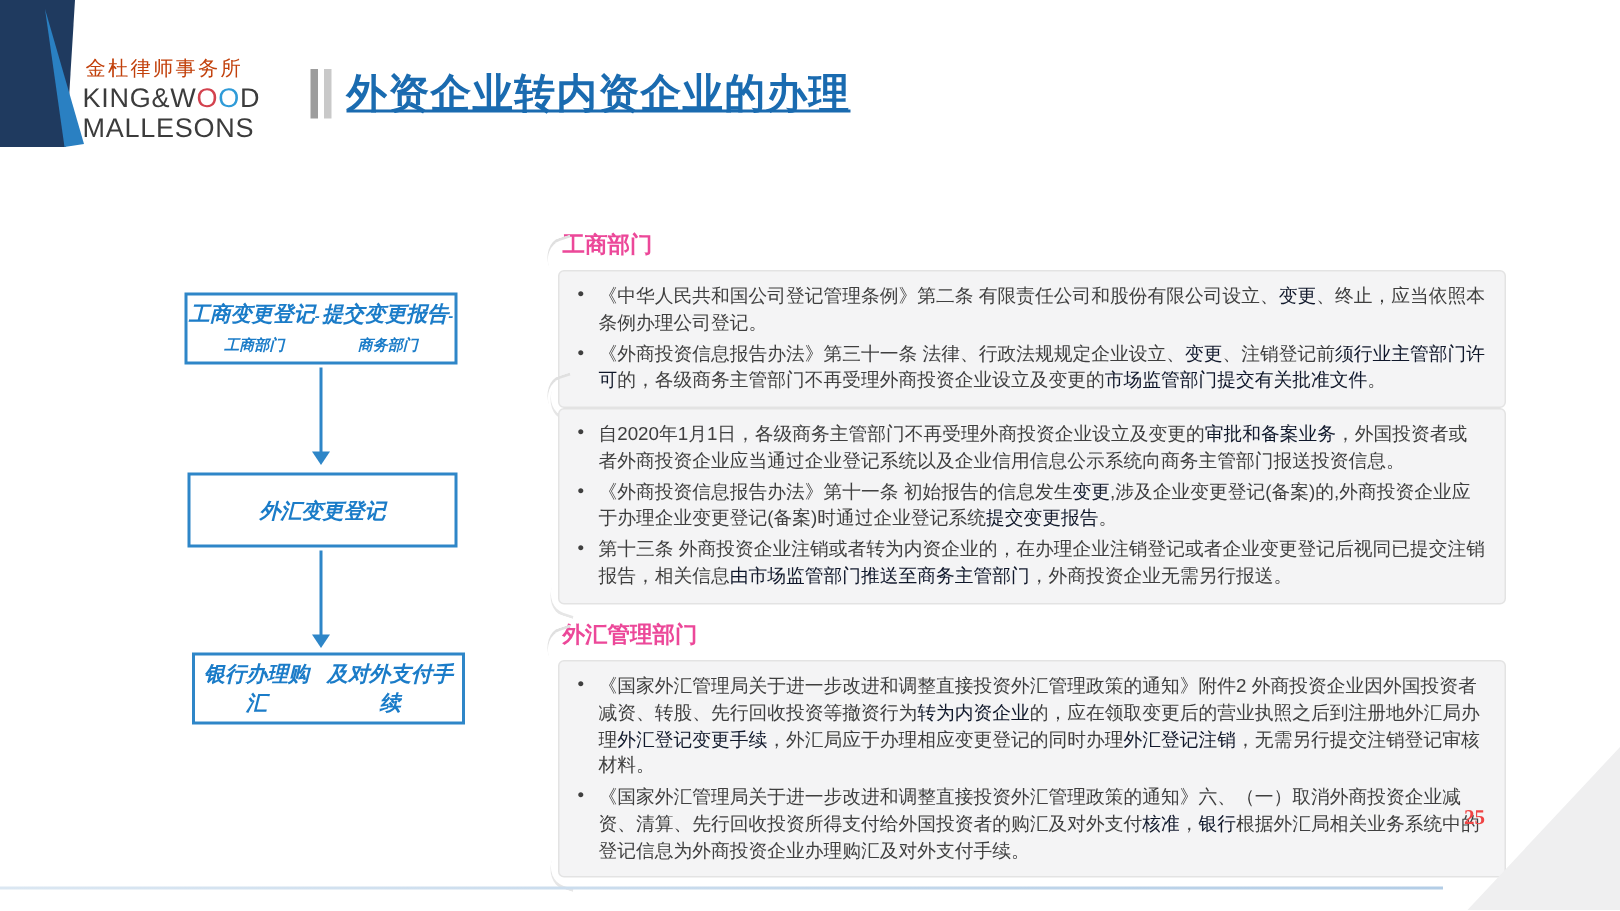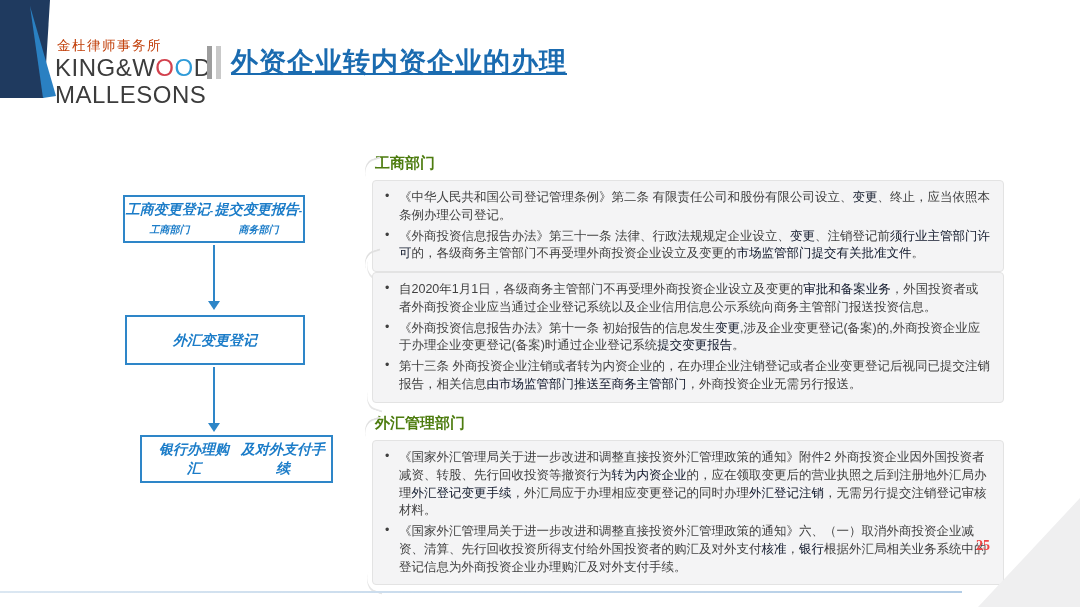--- a/index.html
+++ b/index.html
@@ -3,54 +3,54 @@
 <meta charset="utf-8">
 <style>
   html,body{margin:0;padding:0;background:#fff;}
   body{font-family:"Liberation Sans","DejaVu Sans",sans-serif;}
   .slide{position:relative;width:1080px;height:607px;background:#ffffff;overflow:hidden;}
 
   
   .logo-mark{position:absolute;left:0;top:0;width:58px;height:100px;}
   .logo-text{position:absolute;left:55px;top:38px;color:#3c3c3c;line-height:1.12;}
   .logo-cn{font-size:13.5px;color:#c2410c;letter-spacing:1.5px;margin:0 0 2px 2px;}
-  .logo-en{font-size:24px;letter-spacing:0.5px;color:#3c3c3c;margin:0;}
+  .logo-en{font-size:18px;letter-spacing:0.5px;color:#3c3c3c;margin:0;}
   .o-red{color:#d3424e;}
   .o-blue{color:#2f9bd8;}
 
   
   .title-wrap{position:absolute;left:207px;top:46px;display:flex;align-items:flex-start;}
   .tbar{width:5px;height:33px;margin-right:4px;}
   .tbar1{background:#9d9d9d;}
   .tbar2{background:#c9c9c9;margin-right:10px;}
   .page-title{font-size:27px;font-weight:bold;color:#1a6bb0;letter-spacing:1px;line-height:33px;margin:0;text-decoration:underline;}
 
   
   .flow-box{position:absolute;border:2px solid #2e86c8;background:#fff;display:flex;
             align-items:center;justify-content:center;text-align:center;color:#1b7cc8;
             font-weight:bold;font-style:italic;}
   .fb1{left:123px;top:195px;width:178px;height:44px;}
   .fb2{left:125px;top:315px;width:176px;height:46px;}
-  .fb3{left:140px;top:435px;width:178px;height:44px;padding-left:11px;}
+  .fb3{left:128px;top:435px;width:178px;height:44px;}
   .flow-line-main{font-size:14px;line-height:1.35;}
   .flow-line-suffix{font-size:10px;}
   .flow-arrow-line{position:absolute;left:213px;width:2px;background:#2e86c8;}
   .fa1{top:245px;height:57px;}
   .fa2{top:367px;height:57px;}
   .flow-arrow-head{position:absolute;left:208px;width:0;height:0;
        border-left:6px solid transparent;border-right:6px solid transparent;border-top:9px solid #2e86c8;}
   .fh1{top:301px;}
   .fh2{top:423px;}
 
   
   .section{position:absolute;left:372px;width:632px;}
   .sec1{top:154px;}
   .sec2{top:272px;}
   .sec3{top:414px;}
-  .section h3{font-size:15px;font-weight:bold;color:#4d7c0f;margin:0 0 7px 3px;}
+  .section h3{font-size:15px;font-weight:bold;color:#ec4899;margin:0 0 7px 3px;}
   .sec-box{position:relative;background:#f4f4f5;border:1px solid #e3e3e3;border-radius:4px;
            padding:8px 13px 8px 10px;color:#3f3f3f;font-size:12.5px;line-height:1.42;}
   .sec-box ul{list-style:none;margin:0;padding:0;}
   .sec-box li{position:relative;padding-left:16px;margin:0 0 3px 0;}
   .sec-box li:last-child{margin-bottom:0;}
   .dot{position:absolute;left:2px;top:-1px;color:#3f3f3f;}
   .hl{color:#0f172a;}
 
   
   .arc{position:absolute;width:20px;height:15px;pointer-events:none;}

